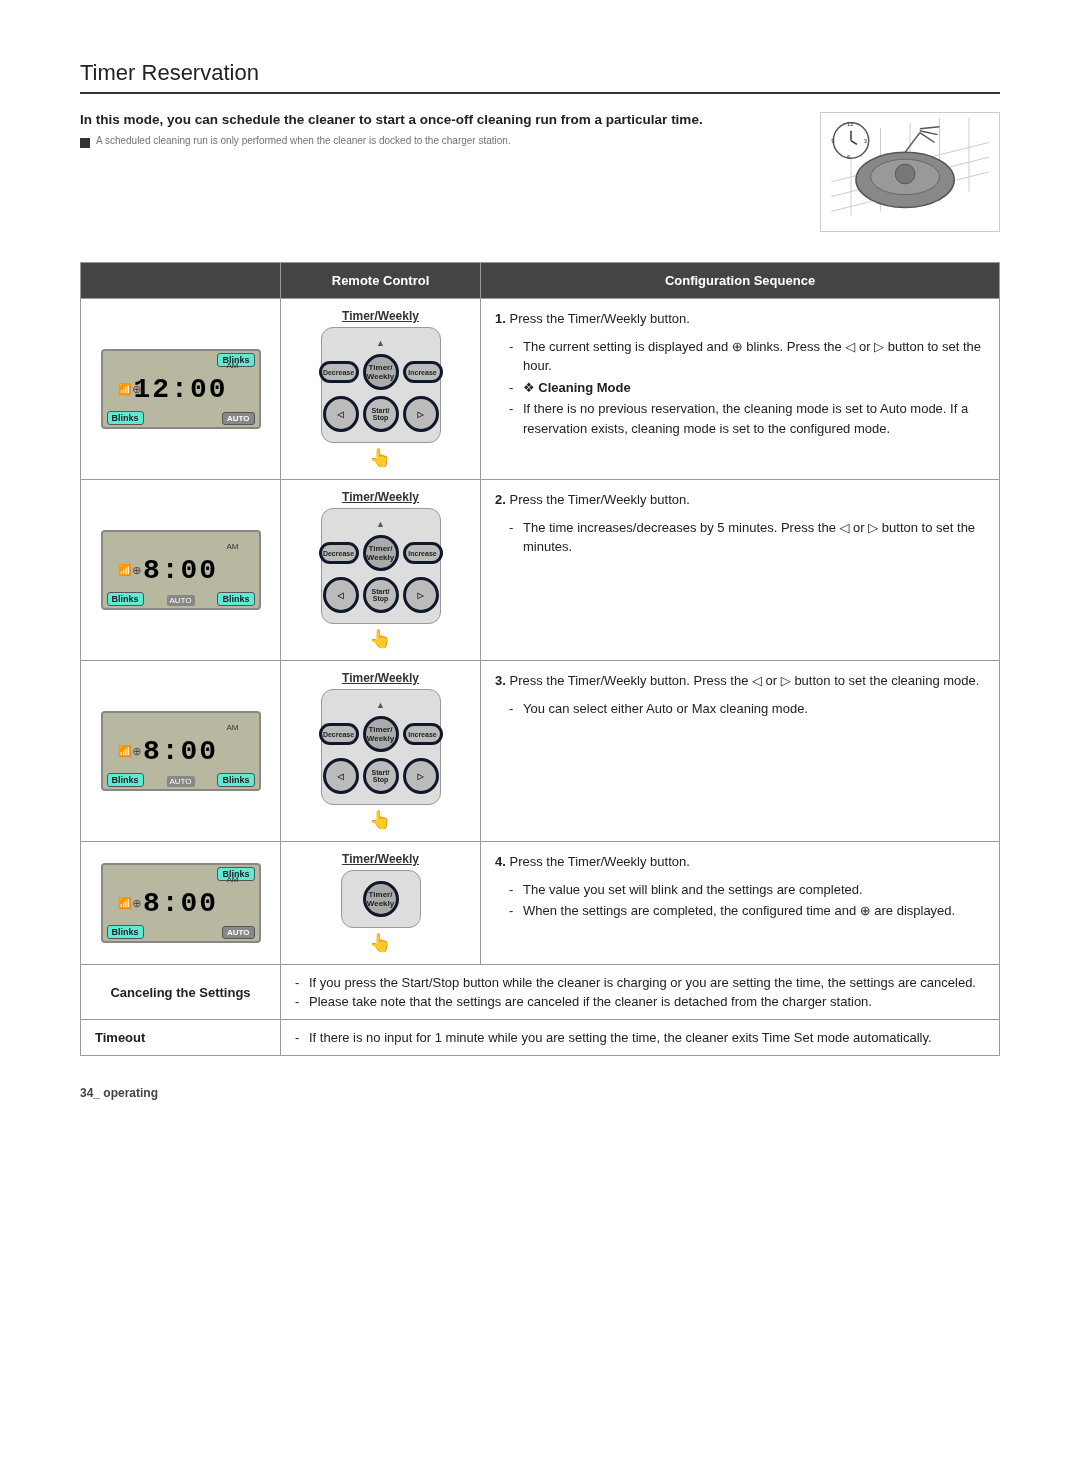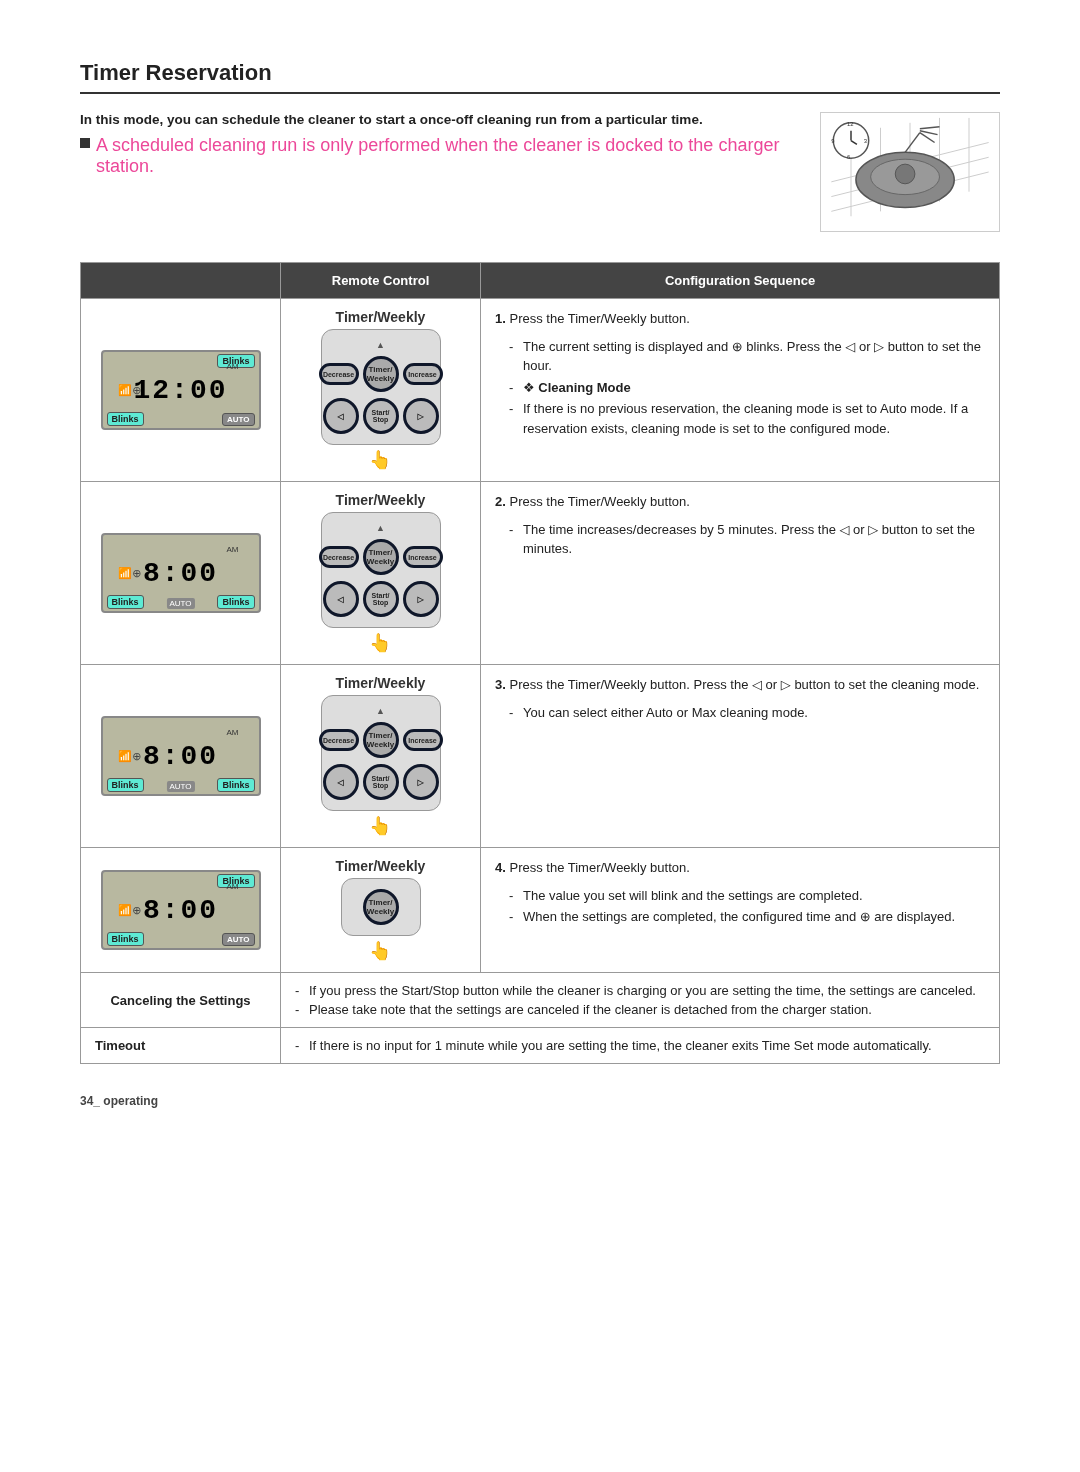--- a/index.html
+++ b/index.html
@@ -7,21 +7,21 @@
       font-family: Arial, sans-serif;
       font-size: 13px;
       background: #fff;
       color: #222;
       width: 1080px;
       min-height: 1472px;
       padding: 60px 80px 60px 80px;
     }
     .page-title {
       font-size: 22px;
-      font-weight: bold;
+      font-weight: normal;
       border-bottom: 2px solid #333;
       padding-bottom: 6px;
       margin-bottom: 18px;
     }
     .intro-section {
       display: flex;
       gap: 20px;
       margin-bottom: 30px;
       align-items: flex-start;
     }
@@ -29,22 +29,22 @@
       flex: 1;
     }
     .intro-text .bold-line {
       font-weight: bold;
       font-size: 13.5px;
       margin-bottom: 8px;
     }
     .intro-text .bullet-line {
       display: flex;
       gap: 6px;
-      font-size: 18px;
-      color: #ec4899;
+      font-size: 10px;
+      color: #737373;
     }
     .intro-text .bullet-line .square {
       width: 10px;
       height: 10px;
       background: #333;
       display: inline-block;
       margin-top: 3px;
       flex-shrink: 0;
     }
     .robot-img {
@@ -198,23 +198,24 @@
       border: 1px solid #999;
       border-radius: 12px;
       padding: 10px;
       width: 120px;
       display: flex;
       flex-direction: column;
       align-items: center;
       gap: 6px;
     }
     .remote-label {
-      font-size: 14px;
+      font-size: 12px;
       font-weight: bold;
       color: #333;
+      text-decoration: underline;
     }
     .remote-btn-row {
       display: flex;
       align-items: center;
       gap: 4px;
     }
     .remote-btn {
       background: #bbb;
       border: 3px solid #0f172a;
       border-radius: 50%;

